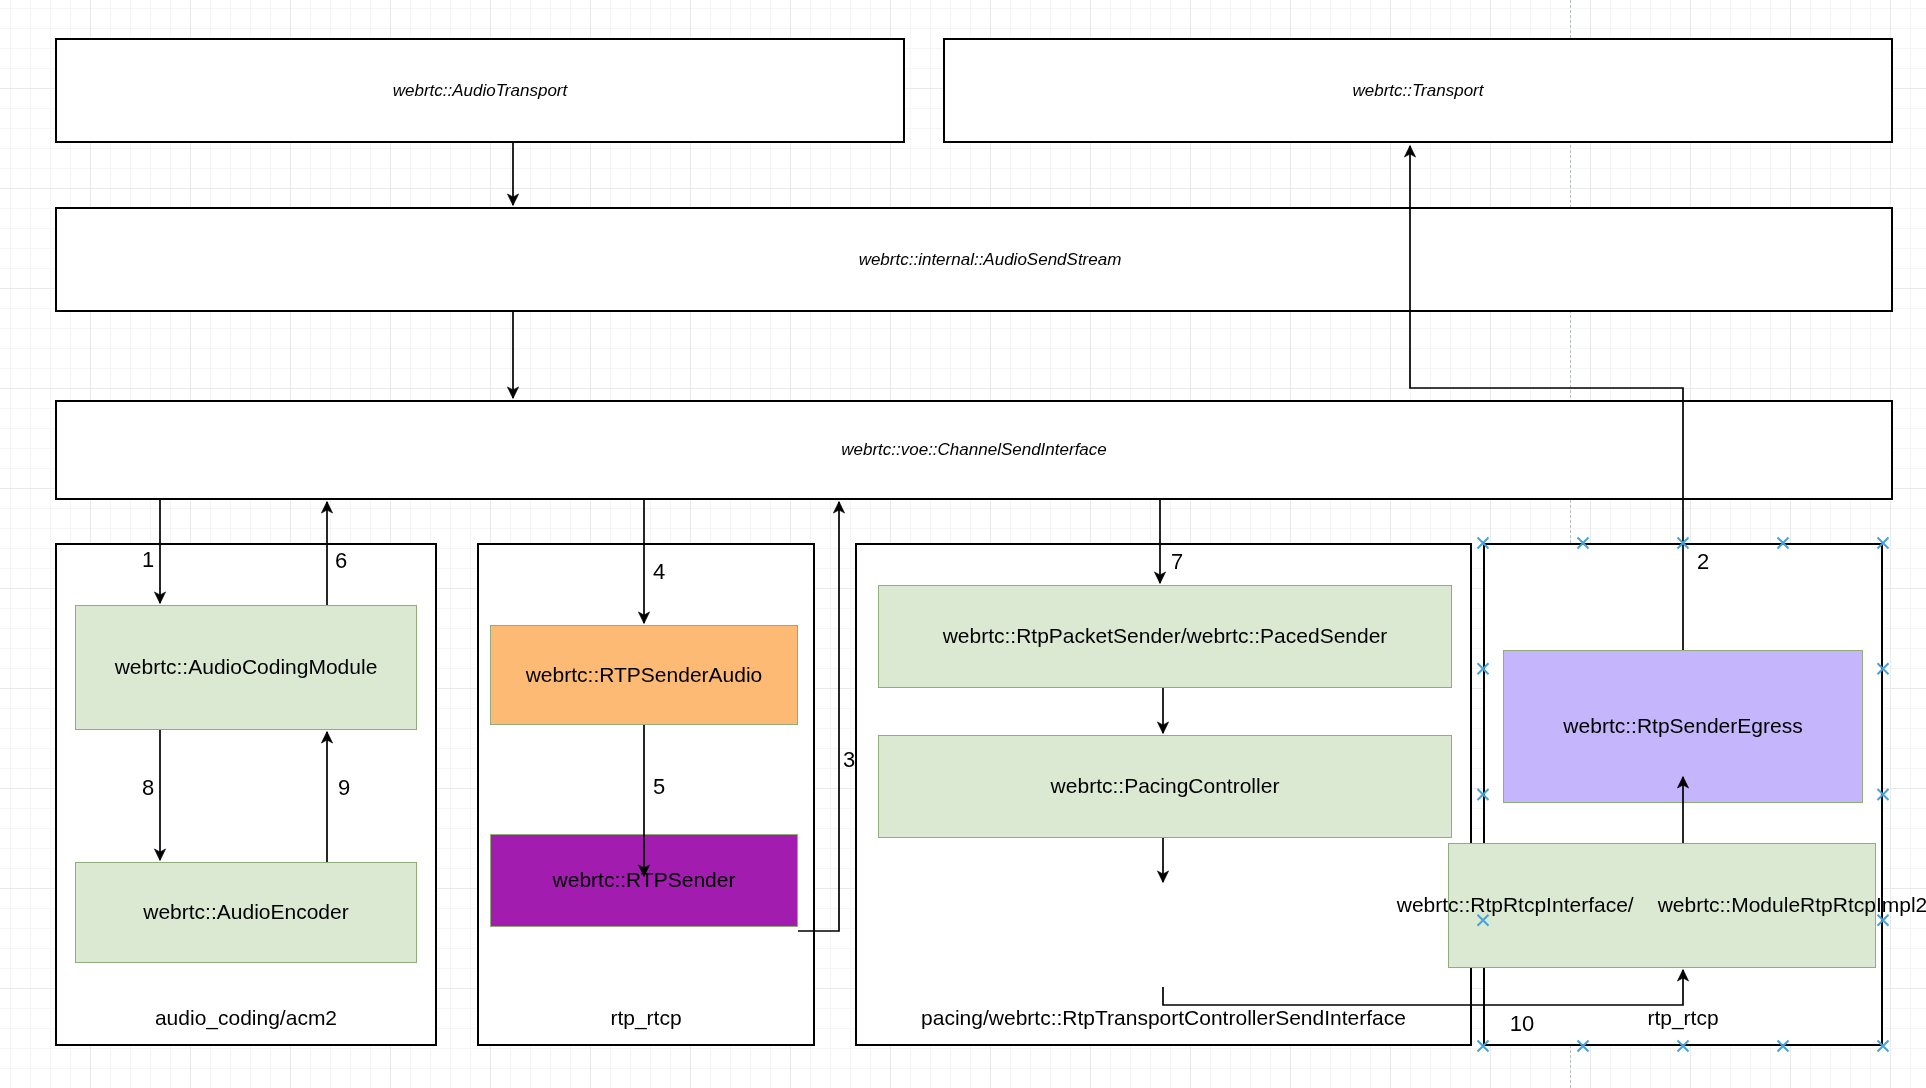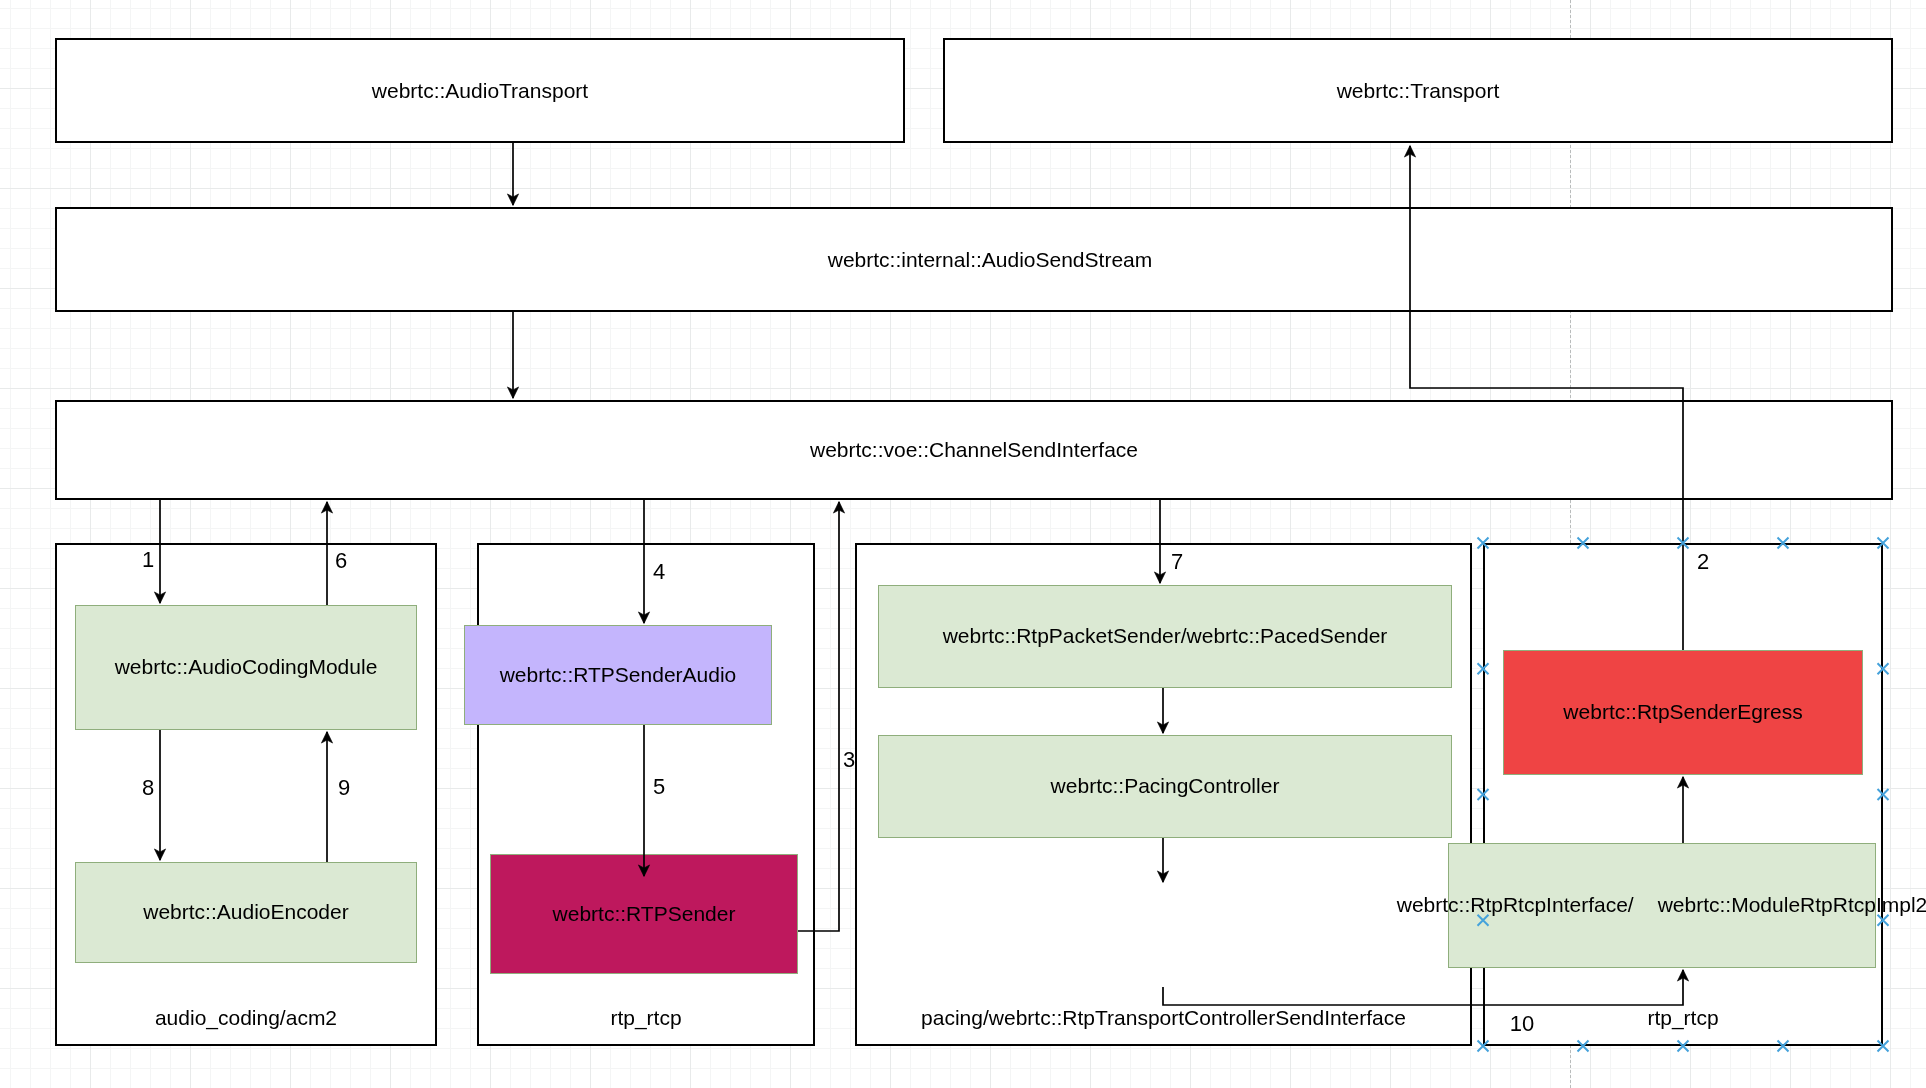--- a/index.html
+++ b/index.html
@@ -18,21 +18,21 @@
   }
   #stage{position:relative;width:1926px;height:1088px;}
   .page-break{
     position:absolute;top:0;height:1088px;width:0;
     border-left:1.5px dashed #b9bcbc;z-index:1;
   }
   .tbox{
     position:absolute;box-sizing:border-box;
     background:#ffffff;border:2px solid #000;
     display:flex;align-items:center;justify-content:center;
-    z-index:2;font-size:21px;
+    z-index:2;font-size:17px;font-style:italic;
   }
   .container-box{
     position:absolute;box-sizing:border-box;
     background:#ffffff;border:2px solid #000;
     z-index:2;font-size:21px;
   }
   .container-label{
     position:absolute;left:0;right:0;bottom:14px;
     text-align:center;white-space:nowrap;
   }
@@ -146,34 +146,34 @@
     </div>
     <div class="container-box" style="left: 1483px; top: 543px; width: 400px; height: 503px;">
       <div class="container-label">rtp_rtcp</div>
     </div>
     <div class="module" style="background: rgb(219, 233, 211); border-color: rgb(143, 174, 124); left: 75px; top: 605px; width: 342px; height: 125px;">
       <div>webrtc::AudioCodingModule</div>
     </div>
     <div class="module" style="background: rgb(219, 233, 211); border-color: rgb(143, 174, 124); left: 75px; top: 862px; width: 342px; height: 101px;">
       <div>webrtc::AudioEncoder</div>
     </div>
-    <div class="module" style="background: #c4b5fd; border-color: rgb(143, 174, 124); left: 464px; top: 625px; width: 308px; height: 100px;">
+    <div class="module" style="background: #fdba74; border-color: rgb(143, 174, 124); left: 490px; top: 625px; width: 308px; height: 100px;">
       <div>webrtc::RTPSenderAudio</div>
     </div>
-    <div class="module" style="background: #be185d; border-color: rgb(143, 174, 124); left: 490px; top: 854px; width: 308px; height: 120px;">
+    <div class="module" style="background: #a21caf; border-color: rgb(143, 174, 124); left: 490px; top: 834px; width: 308px; height: 93px;">
       <div>webrtc::RTPSender</div>
     </div>
     <div class="module" style="background: rgb(219, 233, 211); border-color: rgb(143, 174, 124); left: 878px; top: 585px; width: 574px; height: 103px;">
       <div>webrtc::RtpPacketSender/</div>
       <div>webrtc::PacedSender</div>
     </div>
     <div class="module" style="background: rgb(219, 233, 211); border-color: rgb(143, 174, 124); left: 878px; top: 735px; width: 574px; height: 103px;">
       <div>webrtc::PacingController</div>
     </div>
-    <div class="module" style="background: #ef4444; border-color: rgb(143, 174, 124); left: 1503px; top: 650px; width: 360px; height: 125px;">
+    <div class="module" style="background: #c4b5fd; border-color: rgb(143, 174, 124); left: 1503px; top: 650px; width: 360px; height: 153px;">
       <div>webrtc::RtpSenderEgress</div>
     </div>
     <div class="module" style="background: rgb(219, 233, 211); border-color: rgb(143, 174, 124); left: 1448px; top: 843px; width: 428px; height: 125px; gap: 24px;">
       <div>webrtc::RtpRtcpInterface/</div>
       <div>webrtc::ModuleRtpRtcpImpl2</div>
     </div>
     <div class="edge-label" style="left: 148px; top: 560px;">1</div>
     <div class="edge-label" style="left: 341px; top: 561px;">6</div>
     <div class="edge-label" style="left: 148px; top: 788px;">8</div>
     <div class="edge-label" style="left: 344px; top: 788px;">9</div>

